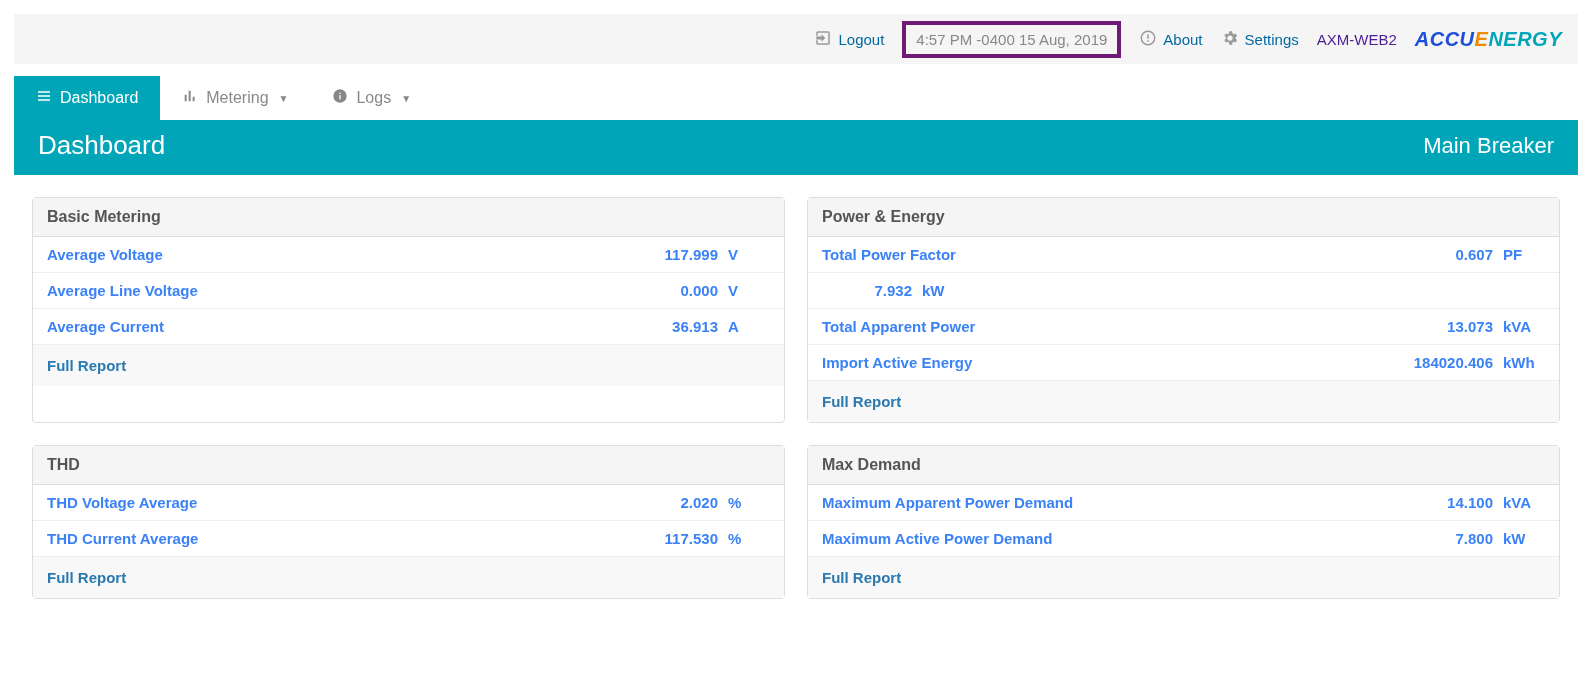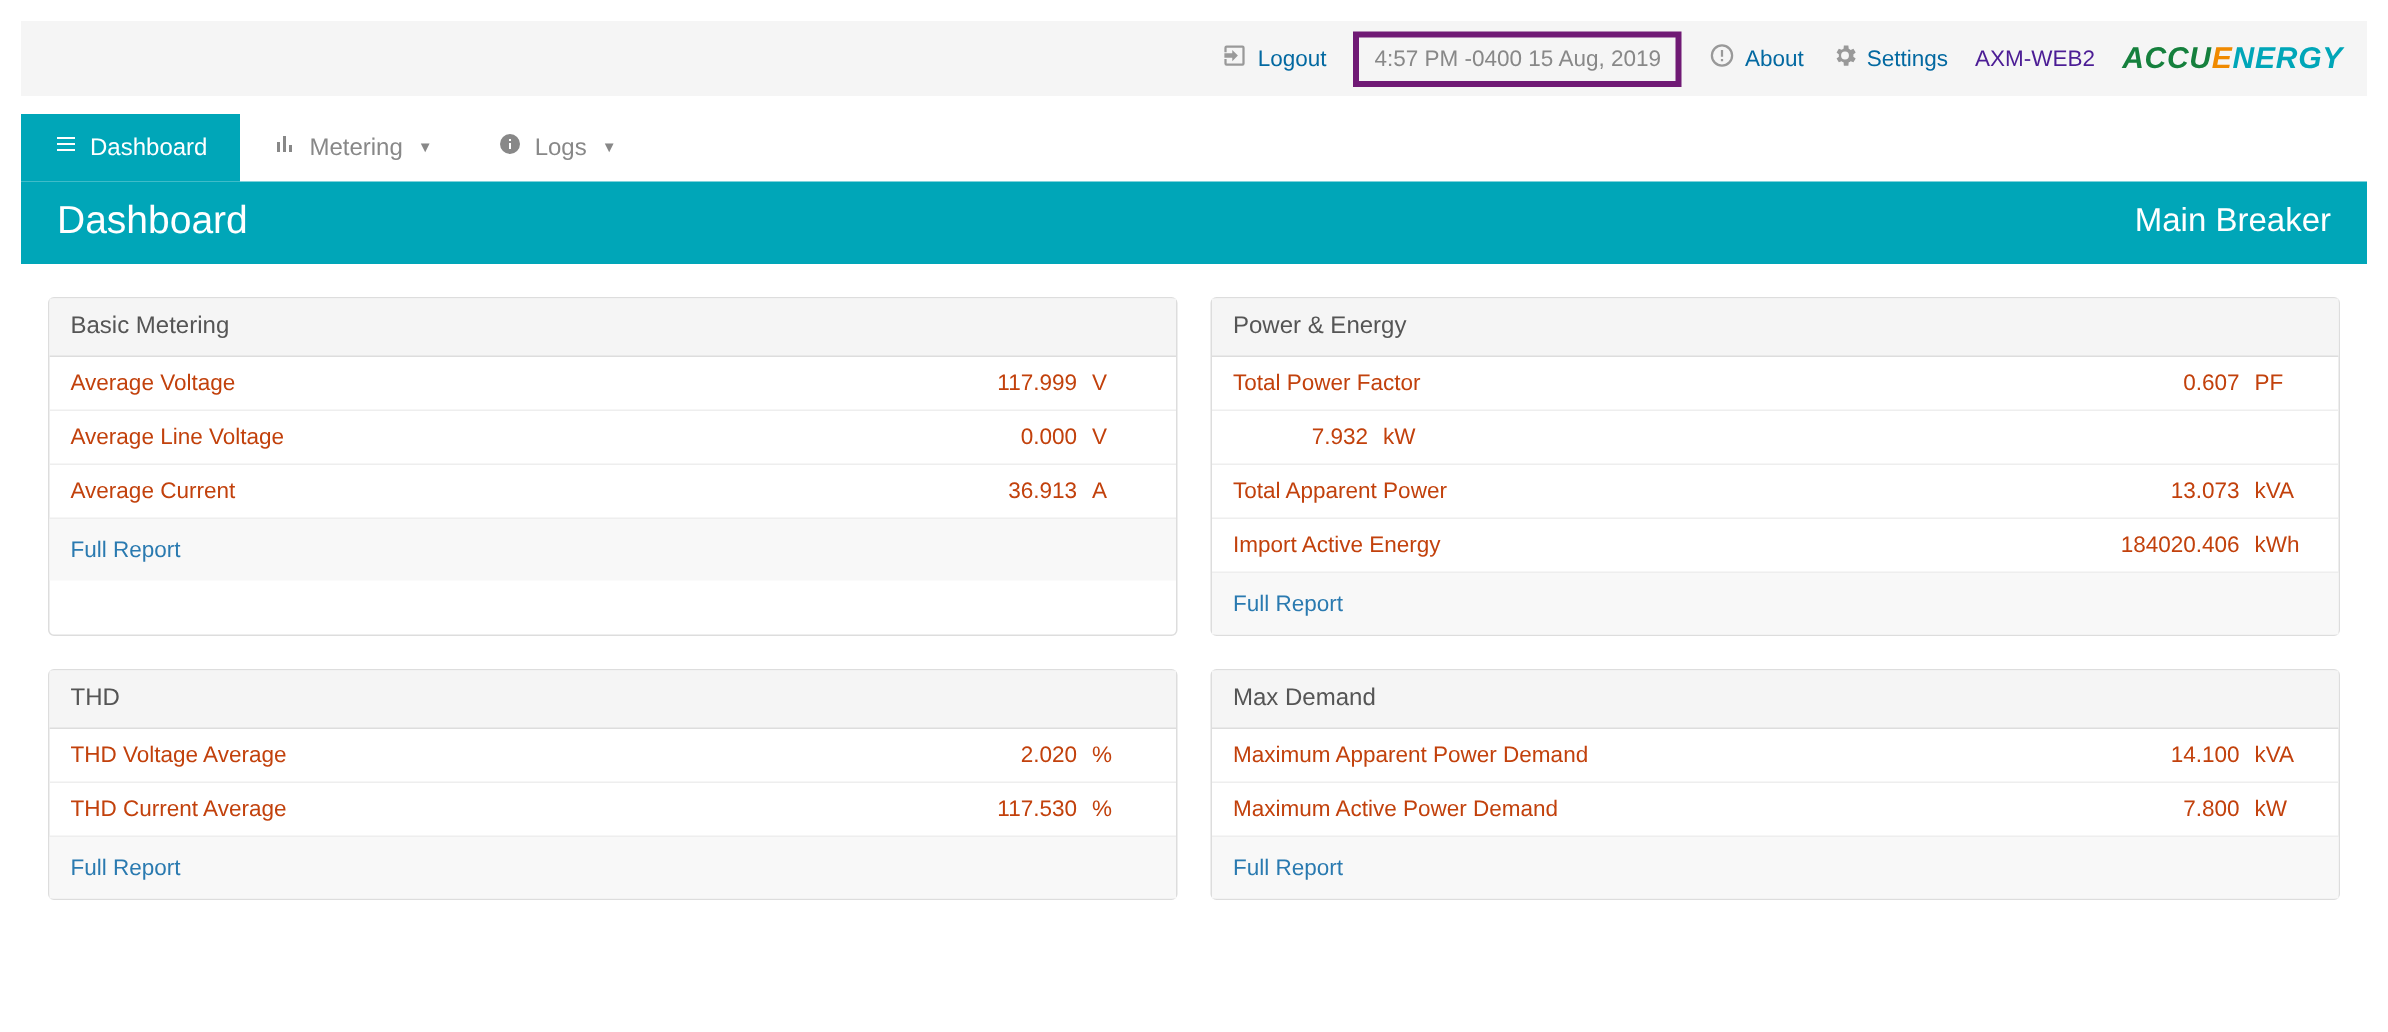--- a/index.html
+++ b/index.html
@@ -35,21 +35,21 @@
       font-size: 15px;
     }
     .device-name { color: #4c1d95; font-size: 15px; }
     .brand {
       font-family: Arial, sans-serif;
       font-weight: bold;
       font-style: italic;
       font-size: 20px;
       letter-spacing: 0.5px;
     }
-    .brand .b1 { color: #15803d; }
+    .brand .b1 { color: #1d4ed8; }
     .brand .b2 { color: #f08a00; }
     .brand .b3 { color: #00a6b8; }
     .navtabs {
       display: flex;
       align-items: flex-end;
       margin: 0 14px;
       padding-top: 12px;
       background: #fff;
     }
     .navtab {
@@ -84,35 +84,36 @@
     .content {
       display: grid;
       grid-template-columns: 1fr 1fr;
       gap: 22px;
       padding: 22px 32px 30px 32px;
     }
     .panel {
       border: 1px solid #ddd;
       border-radius: 4px;
       background: #fff;
+      font-weight: bold;
     }
     .panel-head {
       background: #f5f5f5;
       border-bottom: 1px solid #ddd;
       padding: 10px 14px;
       font-size: 16px;
       color: #555;
     }
     .row {
       display: flex;
       align-items: flex-end;
       padding: 9px 14px;
       border-bottom: 1px solid #eee;
       font-size: 15px;
-      color: #c2410c;
+      color: #3b82f6;
     }
     .row .label { flex: 1; }
     .row .value { text-align: right; min-width: 100px; padding-right: 10px; }
     .row .unit { width: 42px; text-align: left; }
     .panel-foot {
       background: #f8f8f8;
       padding: 12px 14px;
     }
     .panel-foot a {
       color: #2a7ab0;

